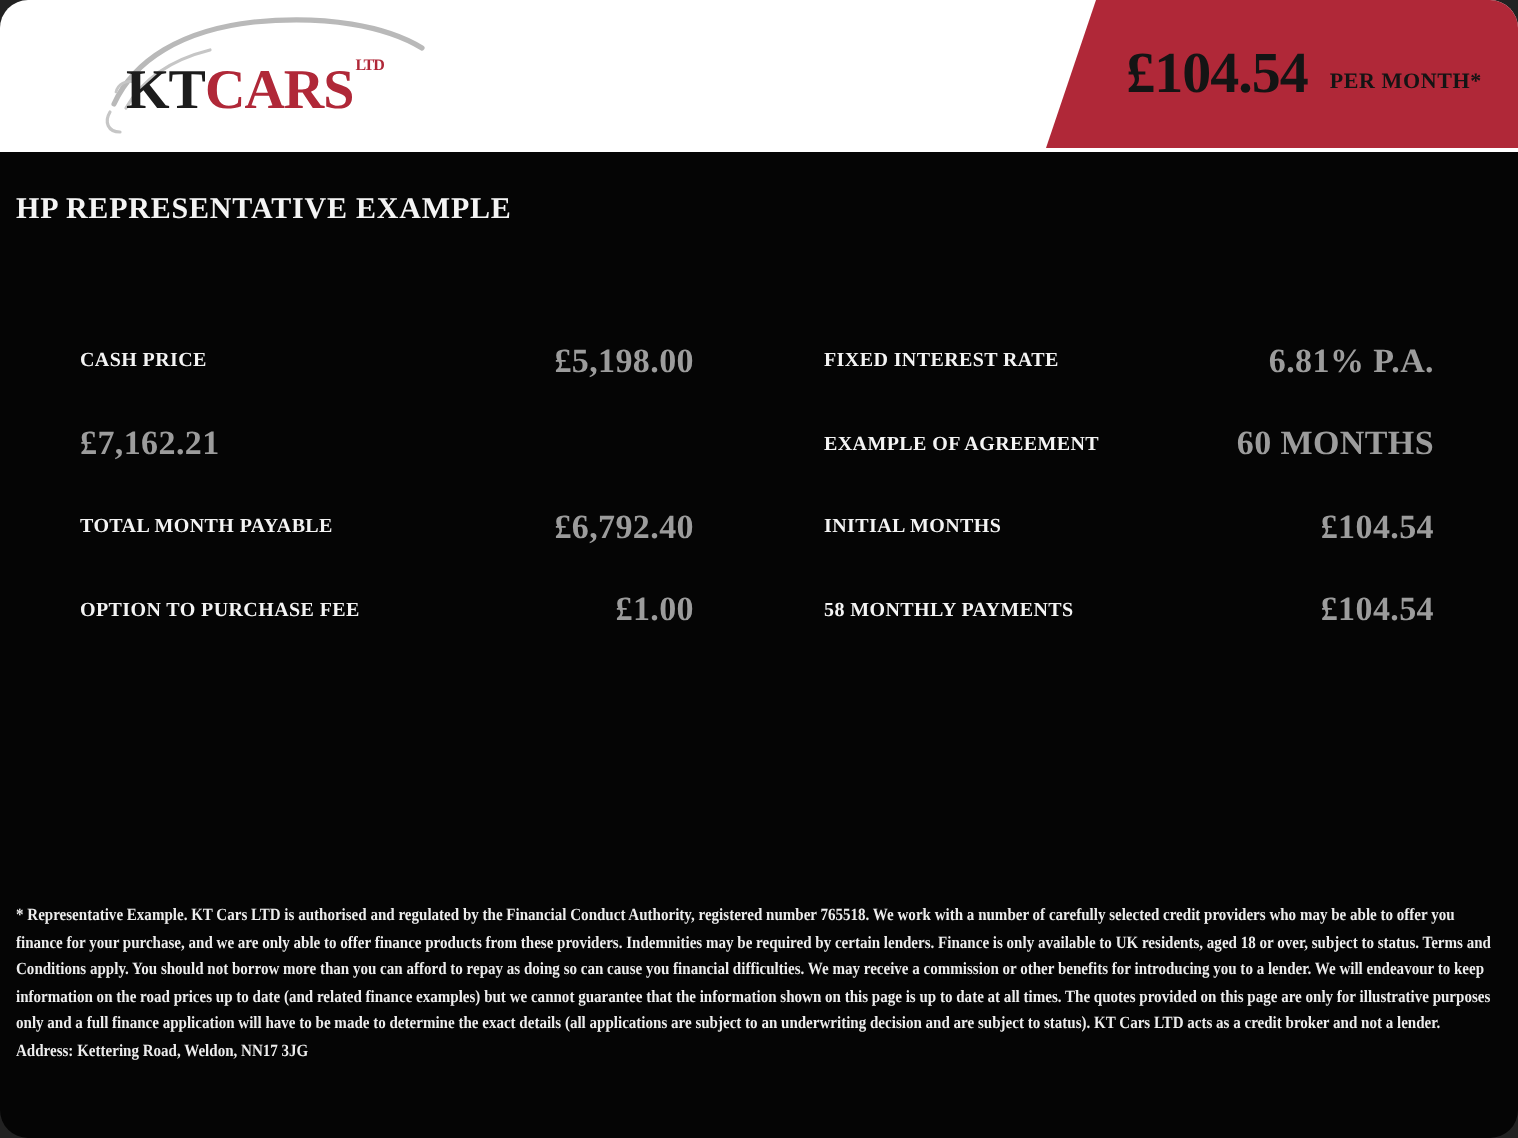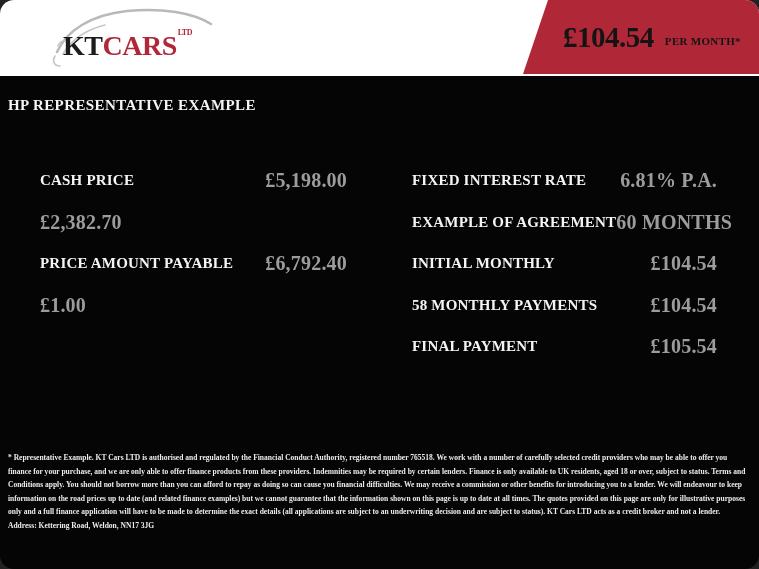--- a/index.html
+++ b/index.html
@@ -66,25 +66,25 @@
     display:flex;gap:65px;
   }
   .fin-col{display:flex;flex-direction:column;}
   .fin-col.left{width:307px;}
   .fin-col.right{width:305px;justify-content:flex-end;}
   .fin-row{
     height:41.5px;
     display:flex;justify-content:space-between;align-items:center;
   }
   .fin-label{
-    font-size:15px;font-weight:700;color:var(--label-white);
+    font-size:10px;font-weight:700;color:var(--label-white);
     letter-spacing:0.2px;white-space:nowrap;
   }
   .fin-value{
-    font-size:20px;font-weight:700;color:var(--value-gray);
+    font-size:17px;font-weight:700;color:var(--value-gray);
     letter-spacing:0.2px;white-space:nowrap;
   }
   
   .disclaimer{
     position:absolute;left:8px;top:451px;
     width:845px;
     transform:scaleX(0.875);transform-origin:left top;
     font-size:8.6px;font-weight:700;line-height:13.5px;
     color:#ededed;text-align:left;
   }
@@ -115,50 +115,47 @@
 
   <div class="page-title">HP REPRESENTATIVE EXAMPLE</div>
 
   <div class="finance-table">
     <div class="fin-col left">
       <div class="fin-row">
         <span class="fin-label">CASH PRICE</span>
         <span class="fin-value">£5,198.00</span>
       </div>
       <div class="fin-row">
-        <span class="fin-value">£2,382.70</span>
+        <span class="fin-value">£7,162.21</span>
       </div>
       <div class="fin-row">
-        <span class="fin-label">PRICE AMOUNT PAYABLE</span>
+        <span class="fin-label">TOTAL MONTH PAYABLE</span>
         <span class="fin-value">£6,792.40</span>
       </div>
       <div class="fin-row">
+        <span class="fin-label">OPTION TO PURCHASE FEE</span>
         <span class="fin-value">£1.00</span>
       </div>
     </div>
 
     <div class="fin-col right">
       <div class="fin-row">
         <span class="fin-label">FIXED INTEREST RATE</span>
         <span class="fin-value">6.81% P.A.</span>
       </div>
       <div class="fin-row">
         <span class="fin-label">EXAMPLE OF AGREEMENT</span>
         <span class="fin-value">60 MONTHS</span>
       </div>
       <div class="fin-row">
-        <span class="fin-label">INITIAL MONTHLY</span>
+        <span class="fin-label">INITIAL MONTHS</span>
         <span class="fin-value">£104.54</span>
       </div>
       <div class="fin-row">
         <span class="fin-label">58 MONTHLY PAYMENTS</span>
         <span class="fin-value">£104.54</span>
-      </div>
-      <div class="fin-row">
-        <span class="fin-label">FINAL PAYMENT</span>
-        <span class="fin-value">£105.54</span>
       </div>
     </div>
   </div>
 
   <div class="disclaimer">* Representative Example. KT Cars LTD is authorised and regulated by the Financial Conduct Authority, registered number 765518. We work with a number of carefully selected credit providers who may be able to offer you finance for your purchase, and we are only able to offer finance products from these providers. Indemnities may be required by certain lenders. Finance is only available to UK residents, aged 18 or over, subject to status. Terms and Conditions apply. You should not borrow more than you can afford to repay as doing so can cause you financial difficulties. We may receive a commission or other benefits for introducing you to a lender. We will endeavour to keep information on the road prices up to date (and related finance examples) but we cannot guarantee that the information shown on this page is up to date at all times. The quotes provided on this page are only for illustrative purposes only and a full finance application will have to be made to determine the exact details (all applications are subject to an underwriting decision and are subject to status). KT Cars LTD acts as a credit broker and not a lender. Address: Kettering Road, Weldon, NN17 3JG</div>
 
 </div>
 
 </body></html>

